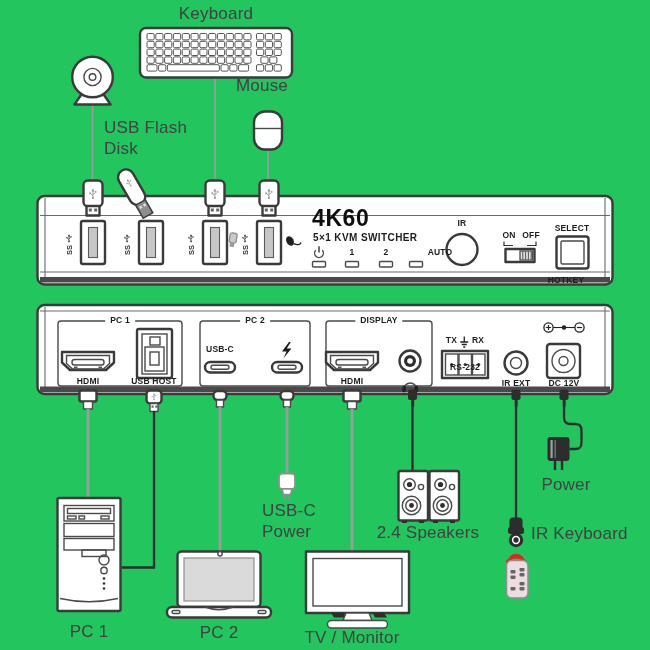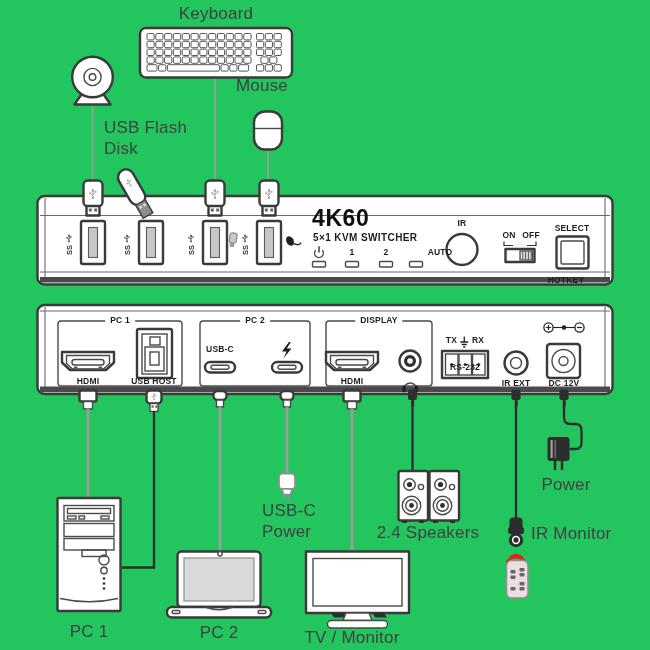--- a/index.html
+++ b/index.html
@@ -490,15 +490,15 @@
 <div class="plbl c" style="left:516px;top:379px;">IR EXT</div>
 <div class="plbl c" style="left:564px;top:379px;">DC 12V</div>
 
 <div class="lbl c" style="left:89px;top:622px;">PC 1</div>
 <div class="lbl c" style="left:219px;top:623px;">PC 2</div>
 <div class="lbl c" style="left:352px;top:628px;">TV / Monitor</div>
 <div class="lbl c" style="left:428px;top:523px;">2.4 Speakers</div>
 <div class="lbl" style="left:262px;top:501px;">USB-C
 Power</div>
 <div class="lbl c" style="left:566px;top:475px;">Power</div>
-<div class="lbl" style="left:531px;top:524px;white-space:nowrap;">IR Monitor</div>
+<div class="lbl" style="left:531px;top:524px;white-space:nowrap;">IR Keyboard</div>
 
 </div>
 
 </body></html>

